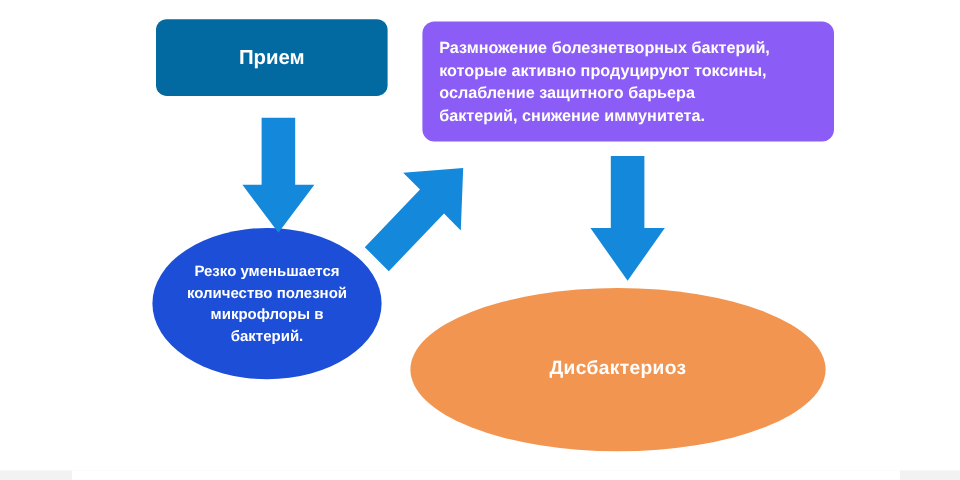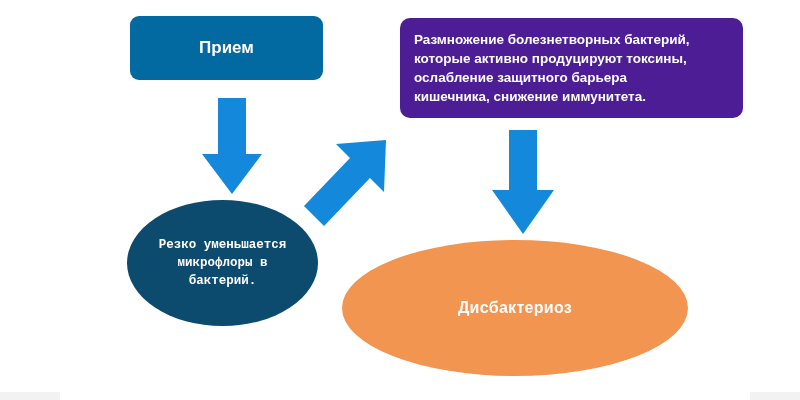--- a/index.html
+++ b/index.html
@@ -56,43 +56,41 @@
     line-height: 1.35;
     padding: 0 10px;
   }
 
   
   #node-bacteria {
     left: 352px;
     top: 18px;
     width: 343px;
     height: 100px;
-    background: #4c1d95;
+    background: #8b5cf6;
     border-radius: 10px;
     font-size: 13.5px;
     line-height: 1.42;
     padding: 0 14px;
     text-align: left;
     justify-content: flex-start;
-    margin-left: 48px;
   }
   #node-bacteria .txt { width: 100%; }
 
   
   #node-microflora {
     left: 127px;
-    top: 200px;
+    top: 190px;
     width: 191px;
     height: 126px;
-    background: #0c4a6e;
+    background: #1d4ed8;
     border-radius: 50%;
     font-size: 12.5px;
     line-height: 1.45;
     padding: 0 14px;
-    font-family: Liberation Mono, monospace;
   }
 
   
   #node-dysbacteriosis {
     left: 342px;
     top: 240px;
     width: 346px;
     height: 136px;
     background: #f29550;
     border-radius: 50%;
@@ -119,27 +117,28 @@
     <div class="txt">
       <div>Прием</div>
     </div>
   </div>
 
   <div class="node" id="node-bacteria">
     <div class="txt">
       <div>Размножение болезнетворных бактерий,</div>
       <div>которые активно продуцируют токсины,</div>
       <div>ослабление защитного барьера</div>
-      <div>кишечника, снижение иммунитета.</div>
+      <div>бактерий, снижение иммунитета.</div>
     </div>
   </div>
 
   <div class="node" id="node-microflora">
     <div class="txt">
       <div>Резко уменьшается</div>
+      <div>количество полезной</div>
       <div>микрофлоры в</div>
       <div>бактерий.</div>
     </div>
   </div>
 
   <div class="node" id="node-dysbacteriosis">
     <div>Дисбактериоз</div>
   </div>
 
   <svg class="arrow" id="arrow-down-left" width="64" height="98" viewBox="0 0 64 98">

